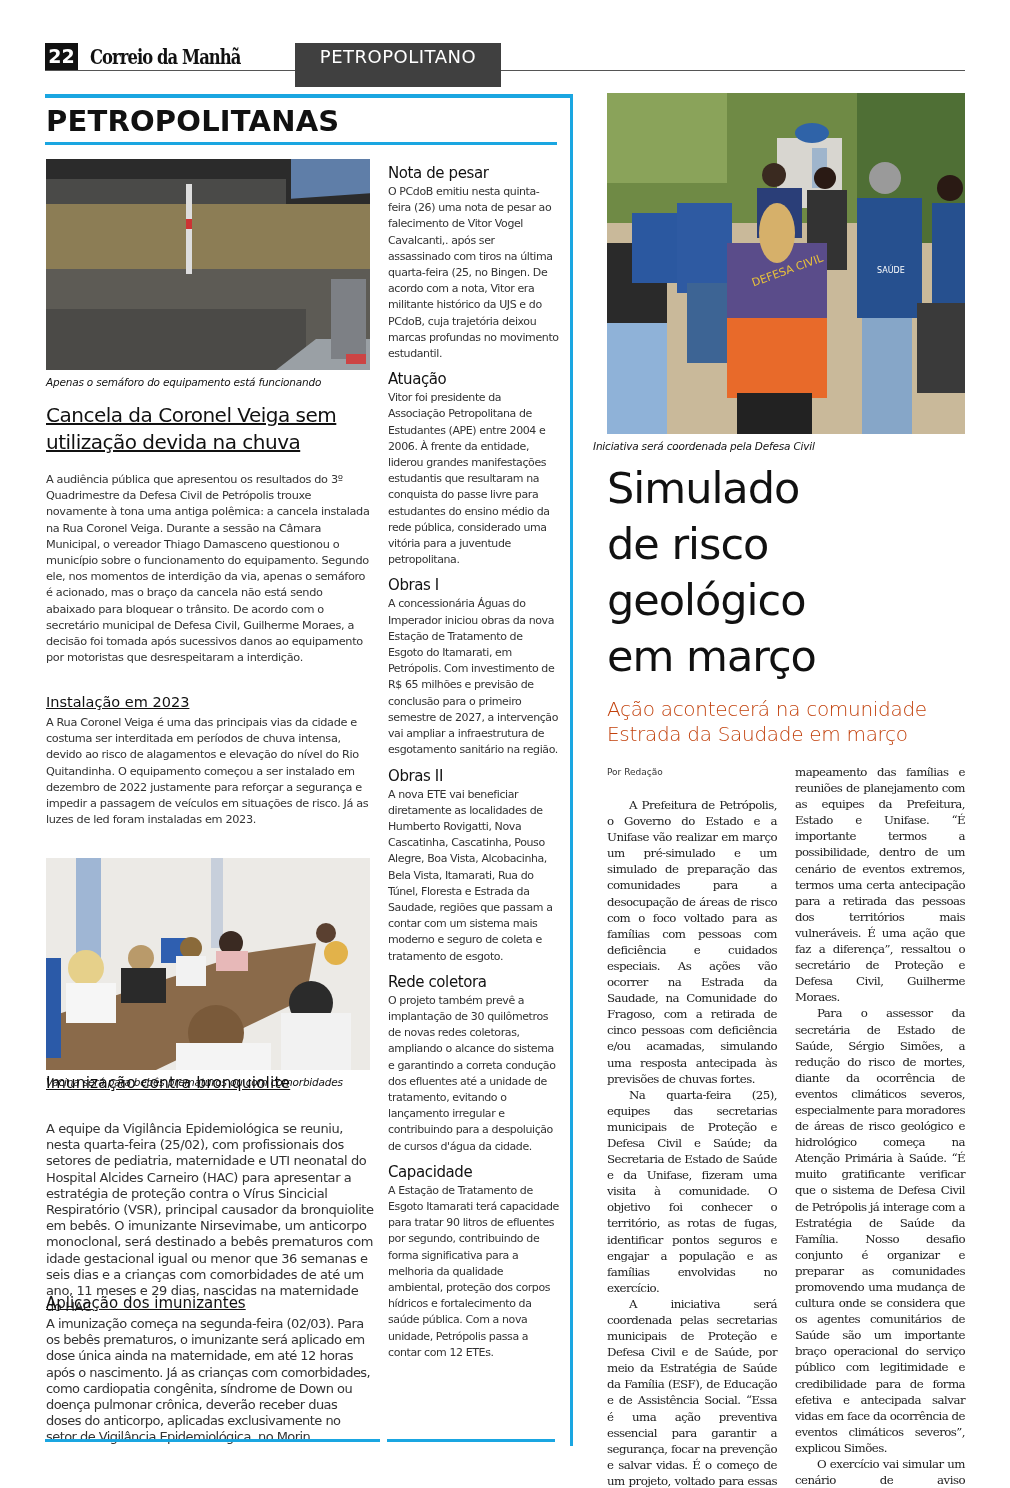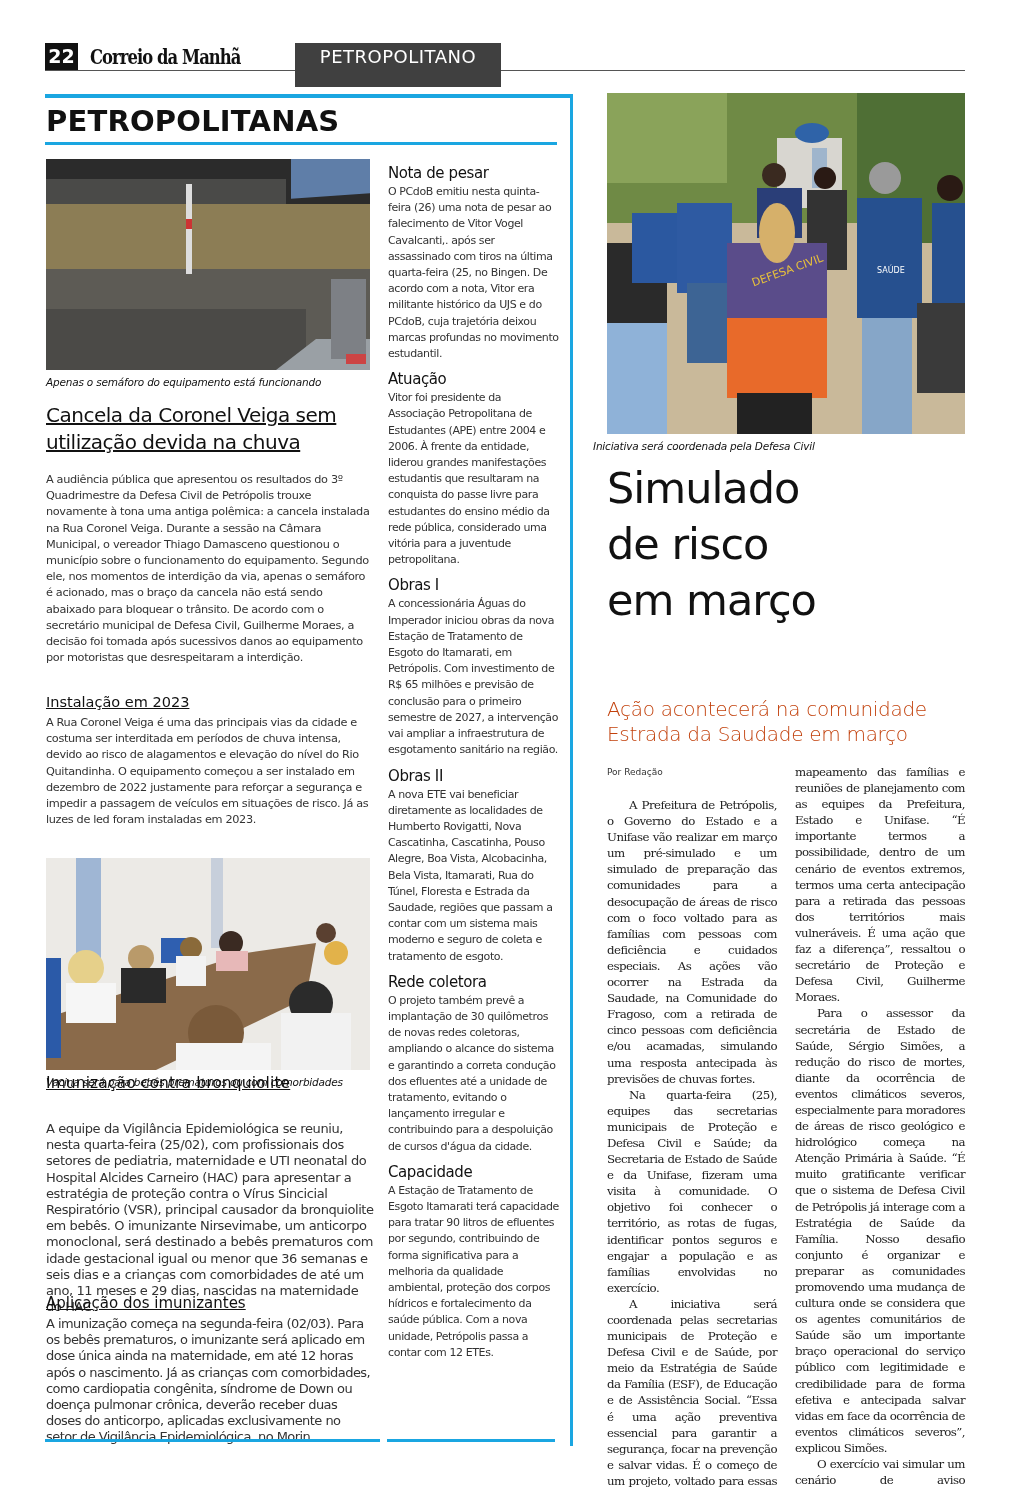--- a/index.html
+++ b/index.html
@@ -169,20 +169,21 @@
     <circle cx="343" cy="95" r="13" fill="#2a1a14"></circle>
     <rect x="325" y="110" width="33" height="100" fill="#26508f"></rect>
     <rect x="310" y="210" width="48" height="90" fill="#3a3a3a"></rect>
   </svg>
 </div>
 <div class="caption" style="left:577px; top:440px;margin-left:16px;">Iniciativa será coordenada pela Defesa Civil</div>
 
 <div class="big-hl">
   <div>Simulado</div>
   <div>de risco</div>
+  <div>geológico</div>
   <div>em março</div>
 </div>
 <div class="deck">
   <div>Ação acontecerá na comunidade</div>
   <div>Estrada da Saudade em março</div>
 </div>
 <div class="byline">Por Redação</div>
 
 <div class="serif-col" style="left:607px; top:797px; width:170px;">
   <p>A Prefeitura de Petrópolis, o Governo do Estado e a Unifase vão realizar em março um pré-simulado e um simulado de preparação das comunidades para a desocupação de áreas de risco com o foco voltado para as famílias com pessoas com deficiência e cuidados especiais. As ações vão ocorrer na Estrada da Saudade, na Comunidade do Fragoso, com a retirada de cinco pessoas com deficiência e/ou acamadas, simulando uma resposta antecipada às previsões de chuvas fortes.</p>

